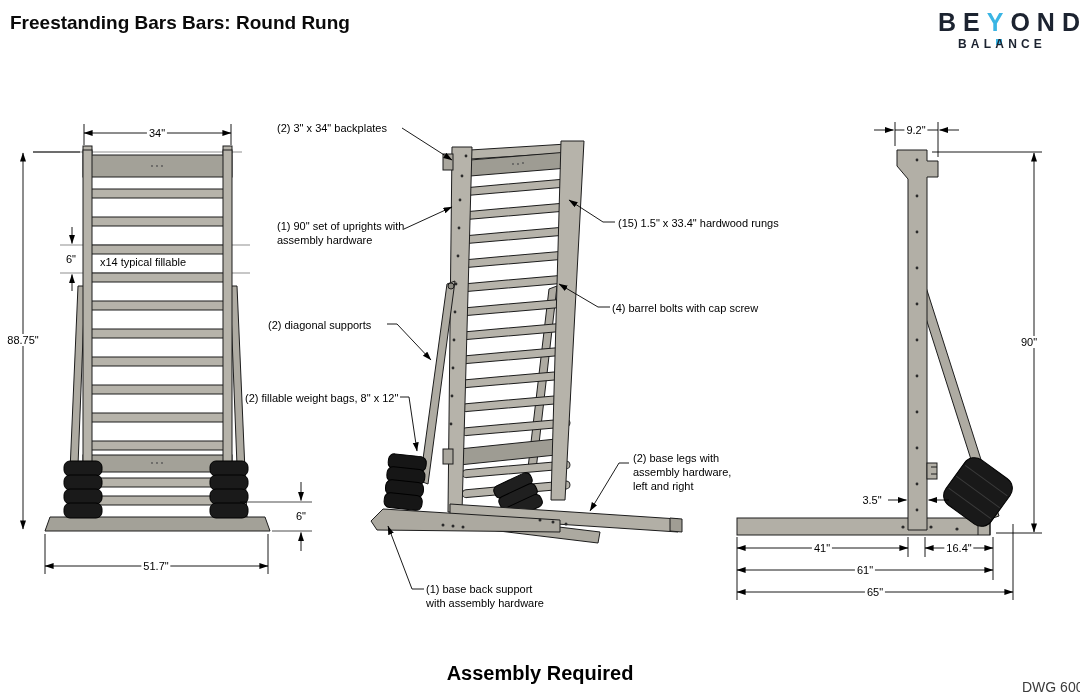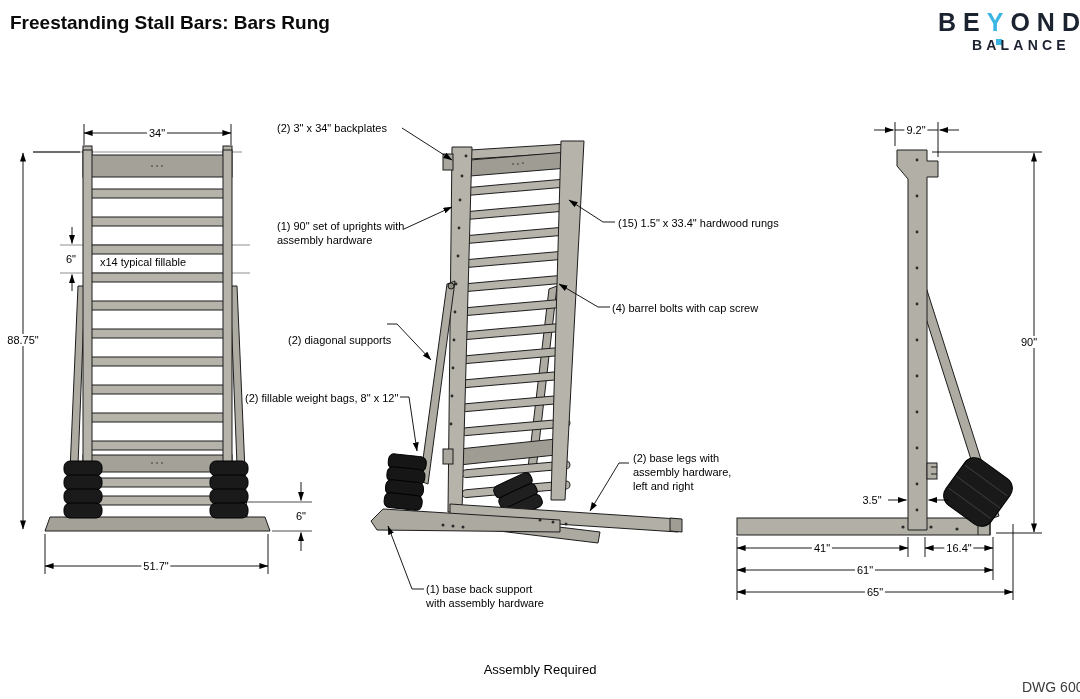--- a/index.html
+++ b/index.html
@@ -3,29 +3,29 @@
 <meta charset="utf-8">
 <style>
   html,body{margin:0;padding:0;background:#fff;}
   #stage{position:relative;width:1080px;height:699px;background:#ffffff;overflow:hidden;
          font-family:"Liberation Sans",sans-serif;color:#000;}
   #drawing{position:absolute;left:0;top:0;}
   .abs{position:absolute;white-space:nowrap;}
   .title{font-size:19px;font-weight:bold;color:#0a0a0a;}
   .dim{font-size:11px;background:#fff;padding:0 2px;transform:translate(-50%,-50%);}
   .callout{font-size:11px;line-height:14px;}
-  .footer-note{font-size:13px;font-weight:normal;transform:translateX(-50%);}
+  .footer-note{font-size:20px;font-weight:bold;transform:translateX(-50%);}
   .dwg{font-size:14px;color:#3c3c3c;}
   
   .logo{position:absolute;top:9px;left:938px;width:132px;}
   .logo-main{font-size:25px;font-weight:600;letter-spacing:7px;color:#1c2330;line-height:26px;}
   .logo-accent{color:#3ab5e4;}
   .logo-dot{position:absolute;left:58px;top:30px;width:6px;height:6px;background:#3ab5e4;}
-  .logo-sub{font-size:14px;font-weight:bold;letter-spacing:4.2px;color:#1c2330;
-            position:absolute;left:34px;top:28px;}
+  .logo-sub{font-size:12px;font-weight:bold;letter-spacing:4.2px;color:#1c2330;
+            position:absolute;left:20px;top:28px;}
 </style>
 </head>
 <body>
 
 <div id="stage">
 
   <svg id="drawing" width="1080" height="699" viewBox="0 0 1080 699">
     <defs>
       <marker id="arr" markerWidth="11" markerHeight="8" refX="8.6" refY="3" orient="auto-start-reverse" markerUnits="userSpaceOnUse">
         <path d="M0,0 L9,3 L0,6 Z" fill="#000"></path>
@@ -266,21 +266,21 @@
       <polyline points="404,229 452,207" marker-end="url(#arr)"></polyline>
       <polyline points="615,222 603,222 569,200" marker-end="url(#arr)"></polyline>
       <polyline points="610,307 598,307 559,284" marker-end="url(#arr)"></polyline>
       <polyline points="387,324 397,324 431,360" marker-end="url(#arr)"></polyline>
       <polyline points="400,397 409,397 417,451" marker-end="url(#arr)"></polyline>
       <polyline points="629,463 619,463 590,511" marker-end="url(#arr)"></polyline>
       <polyline points="424,589 412,589 388,526" marker-end="url(#arr)"></polyline>
     </g>
   </svg>
 
-  <div class="abs title" style="left:10px;top:12px;">Freestanding Stall Bars: Bars Rung</div>
+  <div class="abs title" style="left:10px;top:12px;">Freestanding Bars Bars: Round Rung</div>
 
   <div class="logo">
     <span class="logo-main">
       <span>BE</span><span class="logo-accent">Y</span><span>OND</span>
     </span>
     <span class="logo-dot"></span>
     <span class="logo-sub">BALANCE</span>
   </div>
 
   <div class="abs dim" style="left:157px;top:133px;">34"</div>
@@ -290,21 +290,21 @@
   <div class="abs dim" style="left:301px;top:516px;">6"</div>
   <div class="abs dim" style="left:156px;top:566px;">51.7"</div>
 
   <div class="abs callout" style="left:277px;top:121px;">(2) 3" x 34" backplates</div>
   <div class="abs callout" style="left:277px;top:219px;">
     <div>(1) 90" set of uprights with</div>
     <div>assembly hardware</div>
   </div>
   <div class="abs callout" style="left:618px;top:216px;">(15) 1.5" x 33.4" hardwood rungs</div>
   <div class="abs callout" style="left:612px;top:301px;">(4) barrel bolts with cap screw</div>
-  <div class="abs callout" style="left:268px;top:333px;margin-left:20px;">(2) diagonal supports</div>
+  <div class="abs callout" style="left:268px;top:318px;">(2) diagonal supports</div>
   <div class="abs callout" style="left:245px;top:391px;">(2) fillable weight bags, 8" x 12"</div>
   <div class="abs callout" style="left:633px;top:451px;">
     <div>(2) base legs with</div>
     <div>assembly hardware,</div>
     <div>left and right</div>
   </div>
   <div class="abs callout" style="left:426px;top:582px;">
     <div>(1) base back support</div>
     <div>with assembly hardware</div>
   </div>

